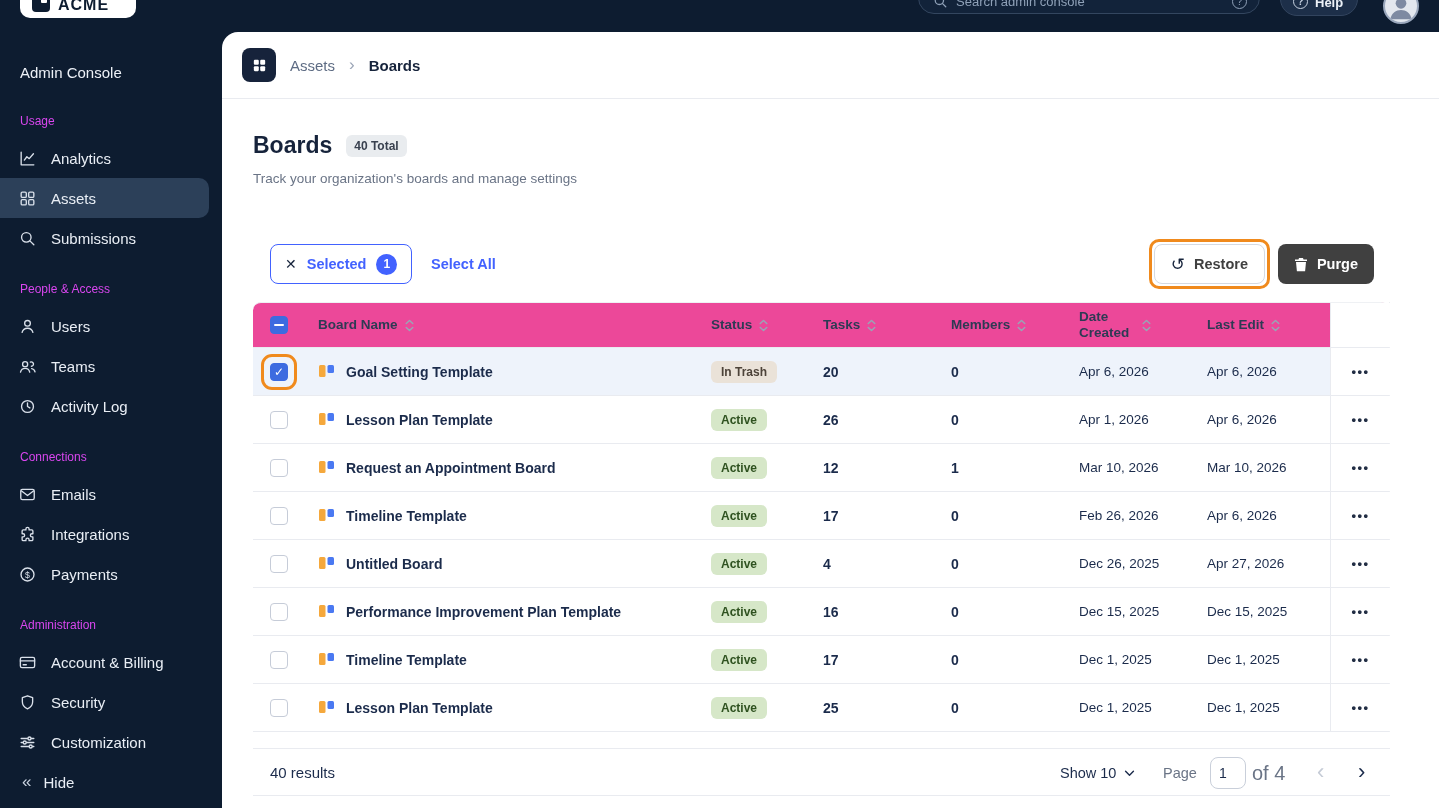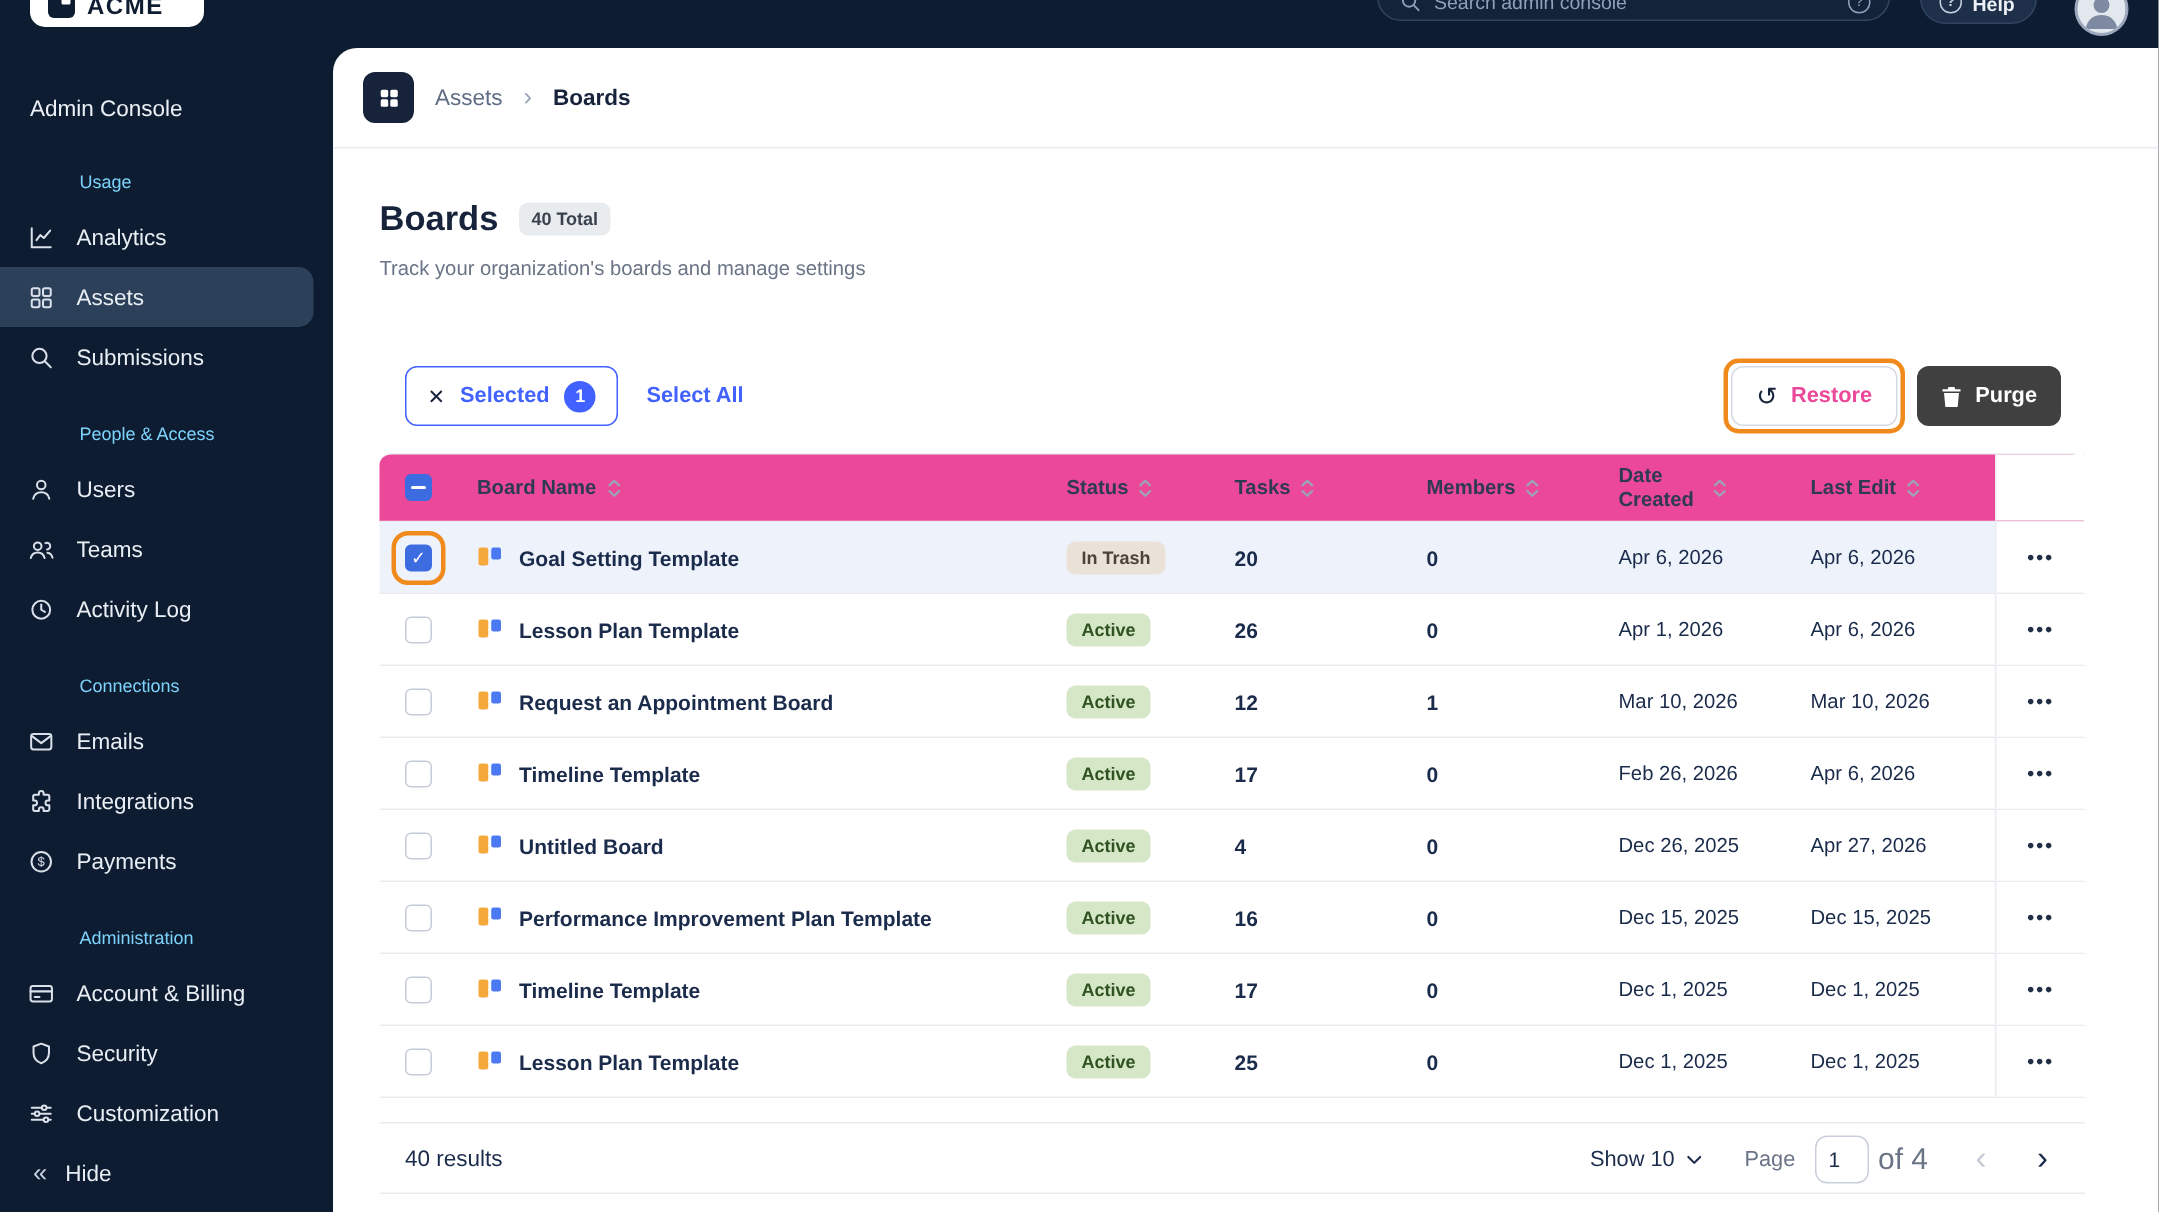--- a/index.html
+++ b/index.html
@@ -22,21 +22,21 @@
     display:flex; align-items:center; justify-content:center; flex:0 0 auto; }
   .help-btn { position:absolute; left:1280px; top:-18px; height:34px; padding:0 14px 5px 12px; background:#1D2F49;
     border:1px solid #32445E; border-radius:17px; display:flex; align-items:flex-end; gap:7px; color:#ECF1F7;
     font-size:13px; font-weight:600; cursor:pointer; }
   .help-btn .qcircle { border-color:#C6D1E0; color:#C6D1E0; margin-bottom:1px;}
   .avatar { position:absolute; left:1383px; top:-12px; width:36px; height:36px; border-radius:50%;
     background:#E3E7EE; border:2px solid #9AA7BC; display:flex; align-items:center; justify-content:center; cursor:pointer; overflow:hidden;}
 
   
   .sb-title { position:absolute; left:20px; top:64px; color:#EDF1F7; font-size:15px; font-weight:500; }
-  .nav-section { position:absolute; left:20px; color:#7dd3fc; font-size:12px;margin-left:33px; }
+  .nav-section { position:absolute; left:20px; color:#d946ef; font-size:12px; }
   .nav-item { position:absolute; left:0; width:209px; height:40px; display:flex; align-items:center; gap:14px;
     padding-left:18px; cursor:pointer; border-radius:0 10px 10px 0; }
   .nav-item.active { background:#2C4059; }
   .nav-item .nicon { width:19px; height:19px; display:flex; align-items:center; justify-content:center; }
   .nav-item .nlabel { color:#E9EEF5; font-size:15px; font-weight:400; }
   .hide-row { position:absolute; left:22px; top:772px; display:flex; align-items:center; gap:12px; color:#E9EEF5;
     font-size:15px; cursor:pointer; }
   .hide-row .chev { font-size:17px; color:#C9D3E0; }
 
   
@@ -60,21 +60,21 @@
     background:#fff; display:flex; align-items:center; gap:10px; padding:0 14px; cursor:pointer; }
   .sel-btn .x { color:#16233B; font-size:14px; font-weight:700; }
   .sel-btn .lbl { color:#4262FF; font-size:14.5px; font-weight:600; }
   .sel-btn .cnt { width:21px; height:21px; border-radius:50%; background:#4262FF; color:#fff; font-size:12px;
     font-weight:700; display:flex; align-items:center; justify-content:center; }
   .select-all { position:absolute; left:178px; top:0; line-height:40px; color:#4262FF; font-size:14.5px; font-weight:600; cursor:pointer; }
   .annot-box { position:absolute; right:120px; top:-5px; border:3px solid #F08A1D; border-radius:10px; padding:2px; }
   .restore-btn { height:40px; background:#fff; border:1px solid #D5DAE2; border-radius:8px; display:flex;
     align-items:center; gap:9px; padding:0 16px; cursor:pointer; }
   .restore-btn .undo { font-size:17px; color:#16233B; line-height:1; }
-  .restore-btn .lbl { color:#ec4899; font-size:14.5px; font-weight:600; }
+  .restore-btn .lbl { color:#404040; font-size:14.5px; font-weight:600; }
   .purge-btn { position:absolute; right:16px; top:0; height:40px; background:#404040; border:none; border-radius:8px;
     display:flex; align-items:center; gap:9px; padding:0 16px; cursor:pointer; }
   .purge-btn .lbl { color:#fff; font-size:14.5px; font-weight:600; }
 
   
   .table-wrap { position:absolute; left:31px; top:270px; width:1137px; border-right:1px solid #ECEEF2; }
   .thead, .trow { display:grid; grid-template-columns:48px 410px 112px 128px 128px 128px 123px 60px; align-items:center; }
   .thead { height:46px; background:#ec4899; border-bottom:1px solid #E9EBF0; border-top:1px solid #EFF1F4; border-radius:8px 8px 0 0; }
   .hc { display:flex; align-items:center; gap:6px; font-size:13.5px; font-weight:700; color:#2E3A54; cursor:pointer; height:100%; }
   .hc .htext { line-height:1.15; }

